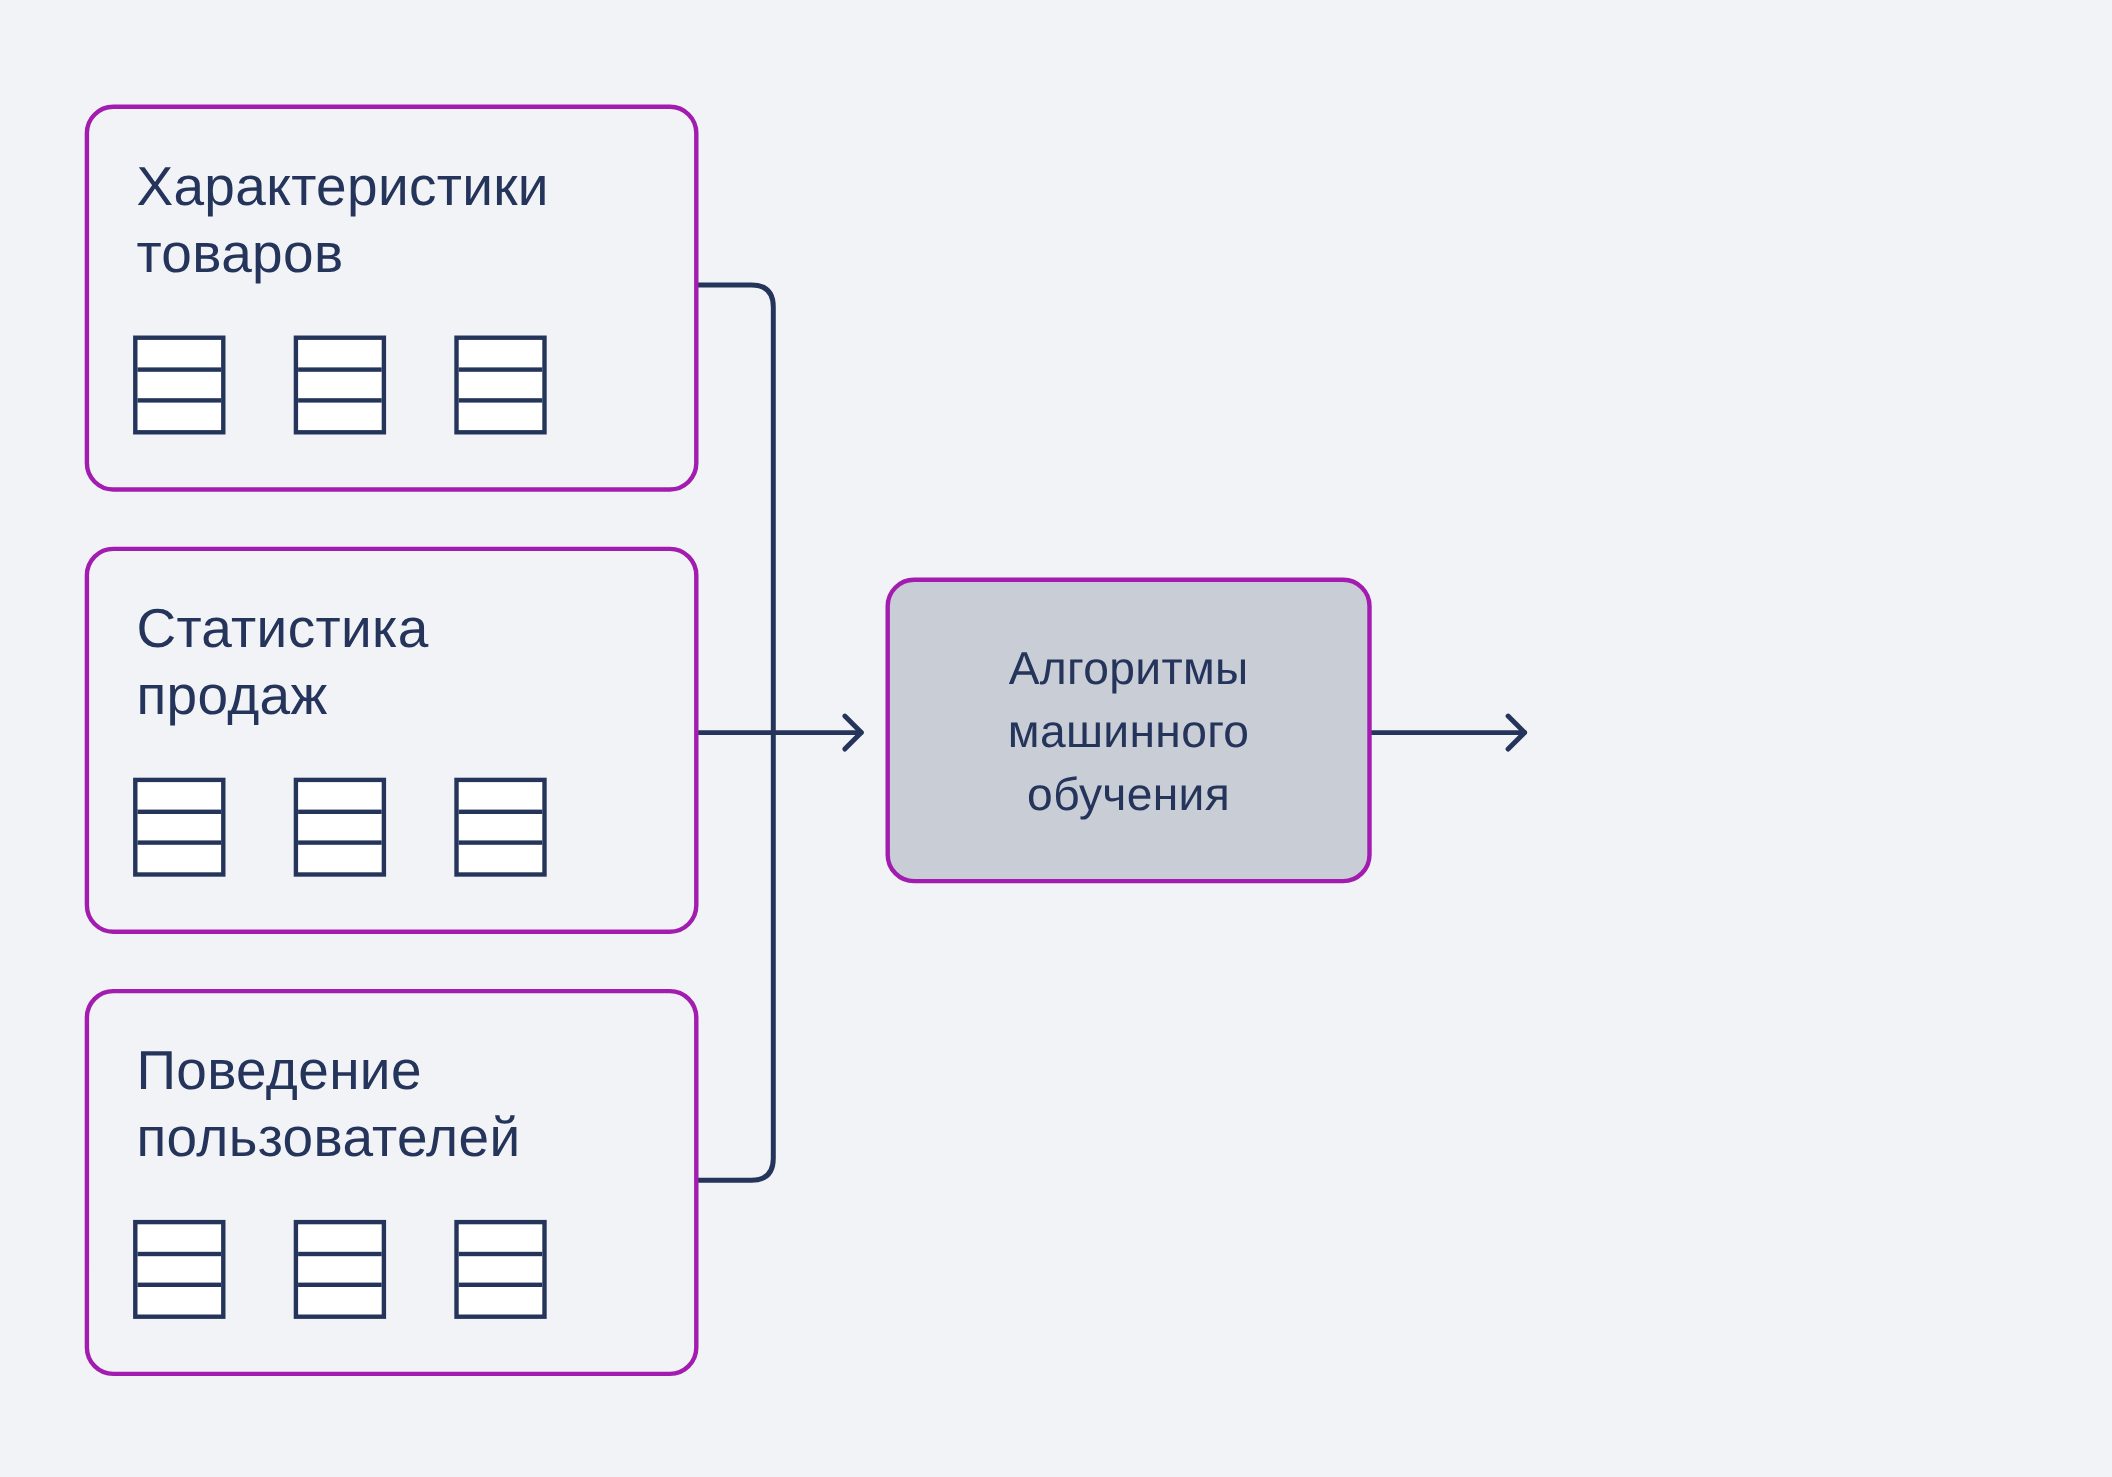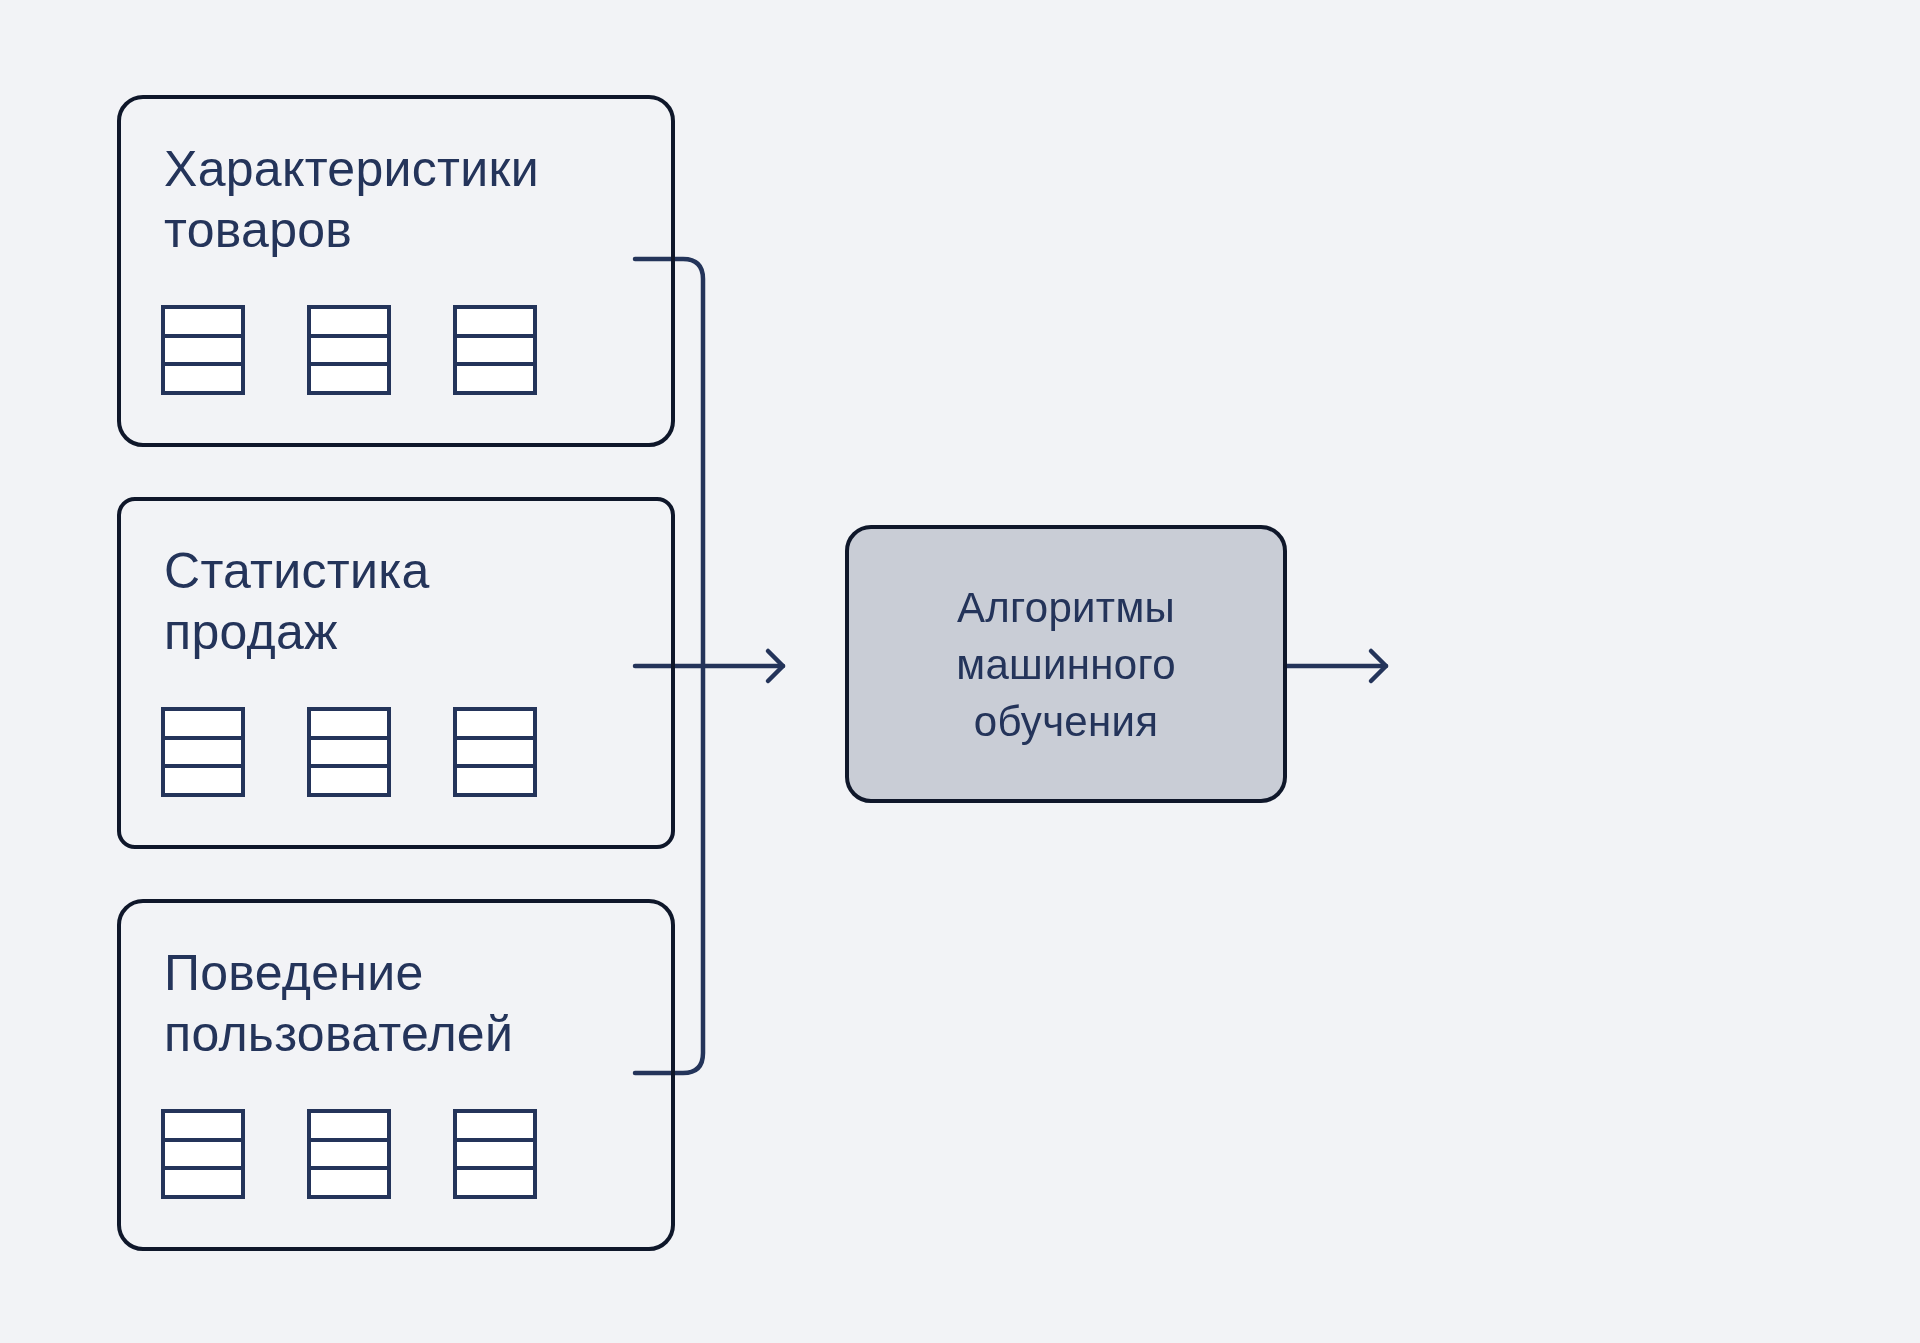--- a/index.html
+++ b/index.html
@@ -15,27 +15,26 @@
   .connector-layer path{
     fill:none;
     stroke:#24345a;
     stroke-width:4.5px;
     stroke-linecap:round;
     stroke-linejoin:round;
   }
   .card{
     position:absolute;
     box-sizing:border-box;
-    border:4px solid #0f172a;
+    border:4px solid #a21caf;
     border-radius:26px;
-    margin-left:40px;
   }
   .input-card{left:77px;width:558px;height:352px;background:transparent;}
   .input-card.pos-0{top:95px;}
-  .input-card.pos-1{top:497px;border-radius:18px;}
+  .input-card.pos-1{top:497px;}
   .input-card.pos-2{top:899px;text-decoration:underline;}
   .input-title{
     position:absolute;left:43px;top:40px;
     font-size:50px;line-height:61px;
     letter-spacing:0.3px;
     white-space:pre-line;
   }
   .icons-row{
     position:absolute;left:40px;top:206px;
     display:flex;gap:62px;

